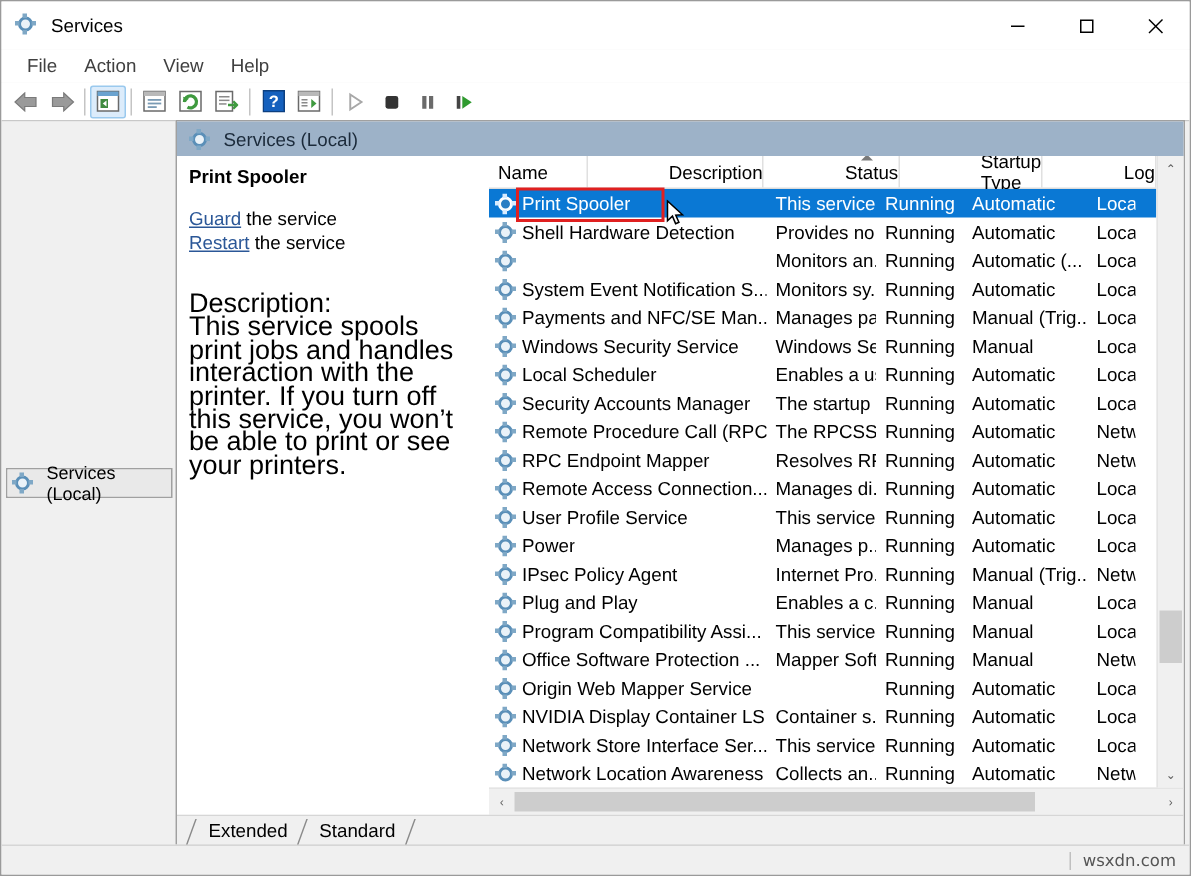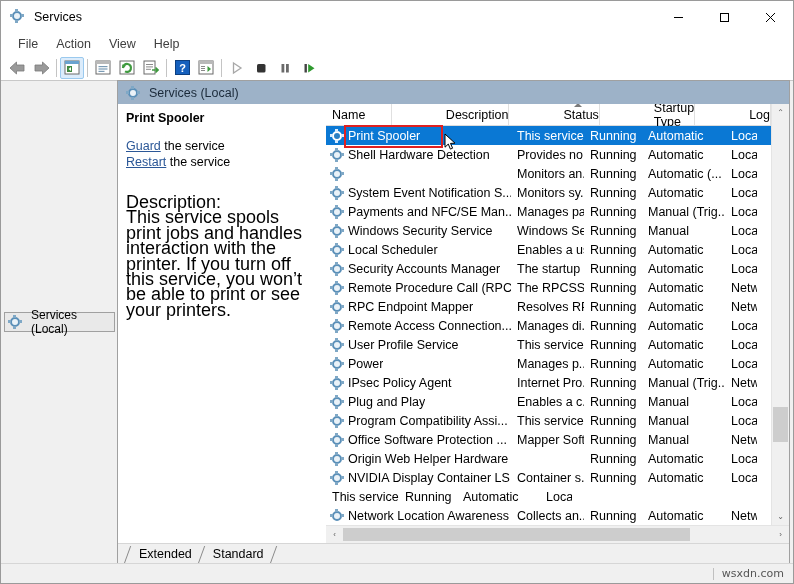--- a/index.html
+++ b/index.html
@@ -475,38 +475,42 @@
                       <span class="nm">Office Software Protection ...</span>
                     </div>
                     <div class="cell" style="width: 73px;">Mapper Soft...</div>
                     <div class="cell" style="width: 58px;">Running</div>
                     <div class="cell" style="width: 83px;">Manual</div>
                     <div class="cell" style="width: 32px;">Netw</div>
                   </div>
                   <div class="row">
                     <div class="cell name" style="width: 185px;">
                       <span class="svcico"><span class="gear "><i></i><b></b><b></b><b></b><b></b></span></span>
-                      <span class="nm">Origin Web Helper Hardware</span>
+                      <span class="nm">Origin Web Mapper Service</span>
                     </div>
                     <div class="cell" style="width: 73px;"></div>
                     <div class="cell" style="width: 58px;">Running</div>
                     <div class="cell" style="width: 83px;">Automatic</div>
                     <div class="cell" style="width: 32px;">Loca</div>
                   </div>
                   <div class="row">
                     <div class="cell name" style="width: 185px;">
                       <span class="svcico"><span class="gear "><i></i><b></b><b></b><b></b><b></b></span></span>
                       <span class="nm">NVIDIA Display Container LS</span>
                     </div>
                     <div class="cell" style="width: 73px;">Container s...</div>
                     <div class="cell" style="width: 58px;">Running</div>
                     <div class="cell" style="width: 83px;">Automatic</div>
                     <div class="cell" style="width: 32px;">Loca</div>
                   </div>
                   <div class="row">
+                    <div class="cell name" style="width: 185px;">
+                      <span class="svcico"><span class="gear "><i></i><b></b><b></b><b></b><b></b></span></span>
+                      <span class="nm">Network Store Interface Ser...</span>
+                    </div>
                     <div class="cell" style="width: 73px;">This service ...</div>
                     <div class="cell" style="width: 58px;">Running</div>
                     <div class="cell" style="width: 83px;">Automatic</div>
                     <div class="cell" style="width: 32px;">Loca</div>
                   </div>
                   <div class="row">
                     <div class="cell name" style="width: 185px;">
                       <span class="svcico"><span class="gear "><i></i><b></b><b></b><b></b></span></span>
                       <span class="nm">Network Location Awareness</span>
                     </div>

